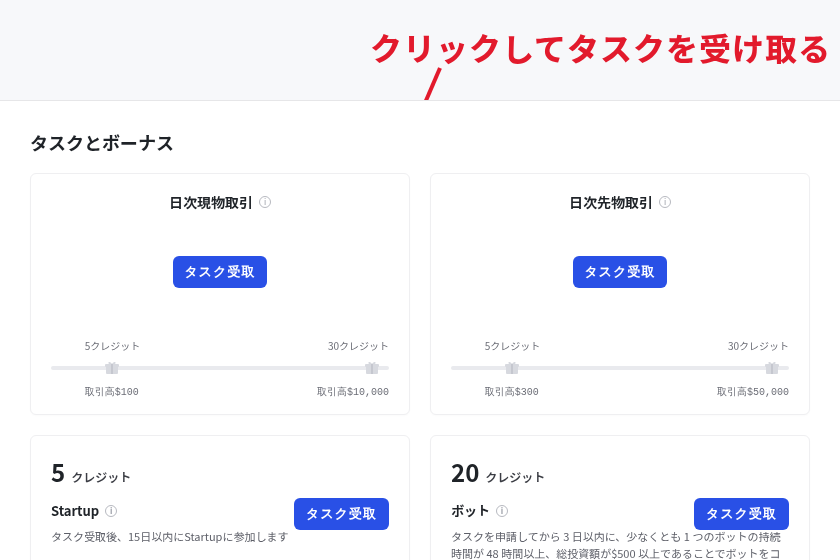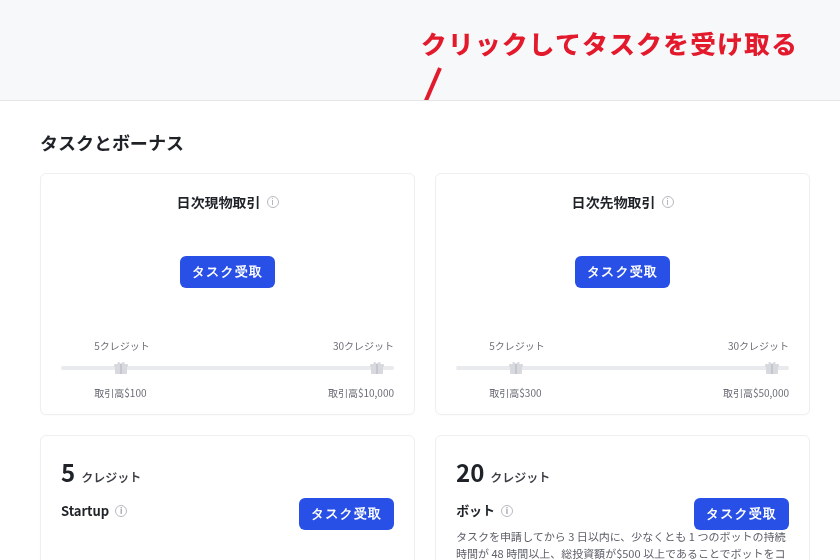--- a/index.html
+++ b/index.html
@@ -13,21 +13,21 @@
     overflow: hidden;
   }
   .frame {
     position: absolute;
     left: 0;
     right: 0;
     top: 100px;
     bottom: 0;
     background: #fff;
     border-top: 1px solid #e6e6e8;
-    padding: 28px 30px 30px 40px;
+    padding: 28px 30px 30px 30px;
   }
   .page-title {
     font-size: 18px;
     font-weight: 700;
     margin-bottom: 18px;
   }
   .grid {
     display: grid;
     grid-template-columns: 1fr 1fr;
     gap: 20px;
@@ -114,20 +114,21 @@
   }
   .gift svg { width: 16px; height: 16px; display:block; }
   .gift.one { left: 18%; }
   .gift.two { left: 95%; }
   .track-labels-bottom {
     display: flex;
     justify-content: space-between;
     font-size: 10px;
     color: #6b6d76;
     margin-top: 8px;
+    font-family: Liberation Mono, monospace;
   }
   
   .credit-row {
     display: flex;
     align-items: baseline;
     gap: 6px;
     margin-bottom: 12px;
   }
   .credit-num {
     font-size: 24px;
@@ -172,22 +173,22 @@
     right:-3px; top:-3px;
     width:5px; height:5px;
     border-top:1px solid #2950e6;
     border-right:1px solid #2950e6;
   }
   .btn-top-right { position: absolute; top: 18px; right: 20px; }
   
   .annot-text {
     position: absolute;
     top: 24px;
-    right: 42px;
-    font-size: 26px;
+    right: 9px;
+    font-size: 32px;
     font-weight: 800;
     color: #e21a2c;
     letter-spacing: 1px;
   }
   .annot-arrow {
     position: absolute;
     left: 385px;
     top: 60px;
     width: 60px;
     height: 120px;
@@ -304,20 +305,21 @@
     <div class="card">
       <button class="btn btn-top-right">タスク受取</button>
       <div class="credit-row">
         <span class="credit-num">5</span>
         <span class="credit-label">クレジット</span>
       </div>
       <div class="sub-title">
         <span>Startup</span>
         <span class="info-dot">i</span>
       </div>
+      <div class="desc">タスク受取後、15日以内にStartupに参加します</div>
     </div>
 
     <div class="card">
       <button class="btn btn-top-right">タスク受取</button>
       <div class="credit-row">
         <span class="credit-num">20</span>
         <span class="credit-label">クレジット</span>
       </div>
       <div class="sub-title">
         <span>ボット</span>

